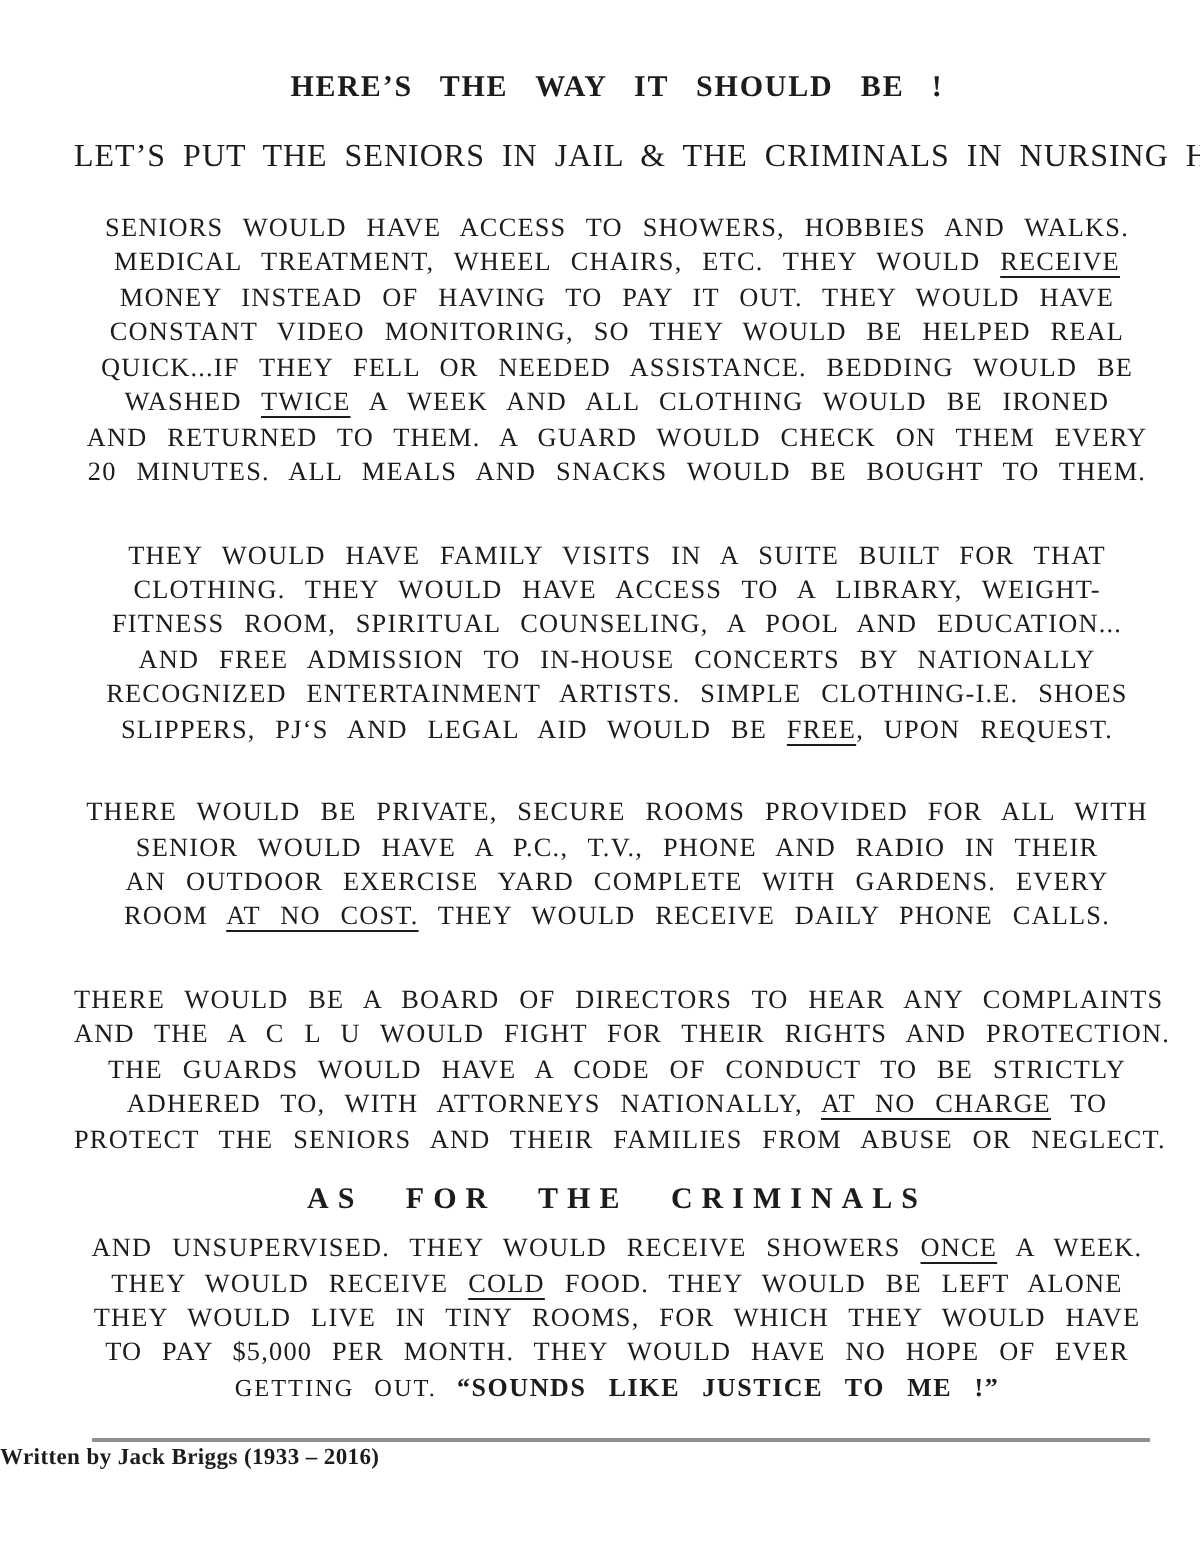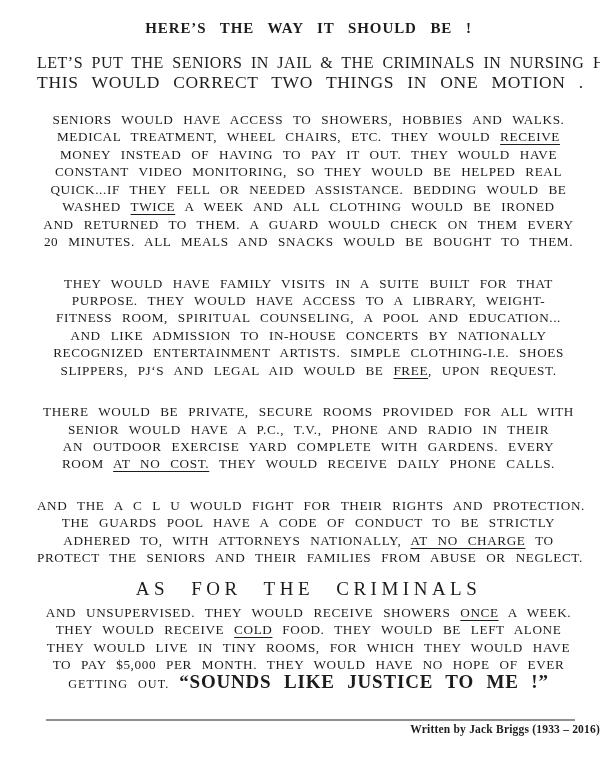--- a/index.html
+++ b/index.html
@@ -7,21 +7,21 @@
     position:relative;
     width:600px;height:776px;
     margin:0 auto;
     background:#ffffff;
     font-family:"Liberation Serif", serif;
     color:#1c1c1c;
     overflow:hidden;
   }
   .content{
     position:absolute;
-    left:37px;top:20px;
+    left:37px;top:36px;
     width:543px;
   }
   .doc-title{
     margin:0;
     font-size:15px;
     font-weight:bold;
     text-align:center;
     letter-spacing:0.9px;
     word-spacing:9px;
     line-height:16px;
@@ -58,94 +58,94 @@
   }
   .line:last-child{height:auto;}
   .seg{}
   .u{
     text-decoration:underline;
     text-decoration-thickness:1px;
     text-underline-offset:2.5px;
   }
   .em{
     font-weight:bold;
-    font-size:19px;
+    font-size:13px;
     letter-spacing:0.8px;
     word-spacing:7px;
   }
   .small-lead{
     font-size:12.2px;
     letter-spacing:1px;
   }
   .criminals-heading{
     margin:14px 0 0 0;
-    font-size:19px;
-    font-weight:normal;
+    font-size:15px;
+    font-weight:bold;
     text-align:center;
     letter-spacing:4.5px;
     word-spacing:13px;
     line-height:16px;
   }
   #criminals-paragraphs{margin-top:7px;}
   .footer-divider{
     position:absolute;
     left:46px;top:719px;
     width:529px;height:0;
     border-top:2px solid #8f8f8f;
   }
   .byline{
     position:absolute;
     top:723px;left:0;
     width:100%;
-    text-align:right;
+    text-align:left;
     font-size:11.5px;
     font-weight:bold;
     letter-spacing:0.2px;
   }
 </style>
 </head>
 <body>
 
 <div class="page">
   <div class="content">
 
     <h1 class="doc-title">HERE’S THE WAY IT SHOULD BE !</h1>
 
     <p class="intro-line1">LET’S PUT THE SENIORS IN JAIL &amp; THE CRIMINALS IN NURSING HOMES.</p>
 
-    <p class="intro-line2">THIS WOULD CORRECT TWO THINGS IN ONE MOTION .</p>
 
     <section class="paras" id="seniors-paragraphs">
         <div class="para">
           <div class="line"><span class="seg">SENIORS WOULD HAVE ACCESS TO SHOWERS, HOBBIES AND WALKS.</span></div>
           <div class="line"><span class="seg">MEDICAL TREATMENT, WHEEL CHAIRS, ETC. THEY WOULD </span><span class="seg u">RECEIVE</span></div>
           <div class="line"><span class="seg">MONEY INSTEAD OF HAVING TO PAY IT OUT. THEY WOULD HAVE</span></div>
           <div class="line"><span class="seg">CONSTANT VIDEO MONITORING, SO THEY WOULD BE HELPED REAL</span></div>
           <div class="line"><span class="seg">QUICK...IF THEY FELL OR NEEDED ASSISTANCE. BEDDING WOULD BE</span></div>
           <div class="line"><span class="seg">WASHED </span><span class="seg u">TWICE</span><span class="seg"> A WEEK AND ALL CLOTHING WOULD BE IRONED</span></div>
           <div class="line"><span class="seg">AND RETURNED TO THEM. A GUARD WOULD CHECK ON THEM EVERY</span></div>
           <div class="line"><span class="seg">20 MINUTES. ALL MEALS AND SNACKS WOULD BE BOUGHT TO THEM.</span></div>
         </div>
         <div class="para">
           <div class="line"><span class="seg">THEY WOULD HAVE FAMILY VISITS IN A SUITE BUILT FOR THAT</span></div>
-          <div class="line"><span class="seg">PURPOSE. THEY WOULD HAVE ACCESS TO A LIBRARY, WEIGHT-</span></div>
+          <div class="line"><span class="seg">CLOTHING. THEY WOULD HAVE ACCESS TO A LIBRARY, WEIGHT-</span></div>
           <div class="line"><span class="seg">FITNESS ROOM, SPIRITUAL COUNSELING, A POOL AND EDUCATION...</span></div>
-          <div class="line"><span class="seg">AND LIKE ADMISSION TO IN-HOUSE CONCERTS BY NATIONALLY</span></div>
+          <div class="line"><span class="seg">AND FREE ADMISSION TO IN-HOUSE CONCERTS BY NATIONALLY</span></div>
           <div class="line"><span class="seg">RECOGNIZED ENTERTAINMENT ARTISTS. SIMPLE CLOTHING-I.E. SHOES</span></div>
           <div class="line"><span class="seg">SLIPPERS, PJ‘S AND LEGAL AID WOULD BE </span><span class="seg u">FREE</span><span class="seg">, UPON REQUEST.</span></div>
         </div>
         <div class="para">
           <div class="line"><span class="seg">THERE WOULD BE PRIVATE, SECURE ROOMS PROVIDED FOR ALL WITH</span></div>
           <div class="line"><span class="seg">SENIOR WOULD HAVE A P.C., T.V., PHONE AND RADIO IN THEIR</span></div>
           <div class="line"><span class="seg">AN OUTDOOR EXERCISE YARD COMPLETE WITH GARDENS. EVERY</span></div>
           <div class="line"><span class="seg">ROOM </span><span class="seg u">AT NO COST.</span><span class="seg"> THEY WOULD RECEIVE DAILY PHONE CALLS.</span></div>
         </div>
         <div class="para">
+          <div class="line"><span class="seg">THERE WOULD BE A BOARD OF DIRECTORS TO HEAR ANY COMPLAINTS</span></div>
           <div class="line"><span class="seg">AND THE A C L U WOULD FIGHT FOR THEIR RIGHTS AND PROTECTION.</span></div>
-          <div class="line"><span class="seg">THE GUARDS POOL HAVE A CODE OF CONDUCT TO BE STRICTLY</span></div>
+          <div class="line"><span class="seg">THE GUARDS WOULD HAVE A CODE OF CONDUCT TO BE STRICTLY</span></div>
           <div class="line"><span class="seg">ADHERED TO, WITH ATTORNEYS NATIONALLY, </span><span class="seg u">AT NO CHARGE</span><span class="seg"> TO</span></div>
           <div class="line"><span class="seg">PROTECT THE SENIORS AND THEIR FAMILIES FROM ABUSE OR NEGLECT.</span></div>
         </div>
       </section>
 
     <h2 class="criminals-heading">AS FOR THE CRIMINALS</h2>
 
     <section class="paras" id="criminals-paragraphs">
         <div class="para">
           <div class="line"><span class="seg">AND UNSUPERVISED. THEY WOULD RECEIVE SHOWERS </span><span class="seg u">ONCE</span><span class="seg"> A WEEK.</span></div>

